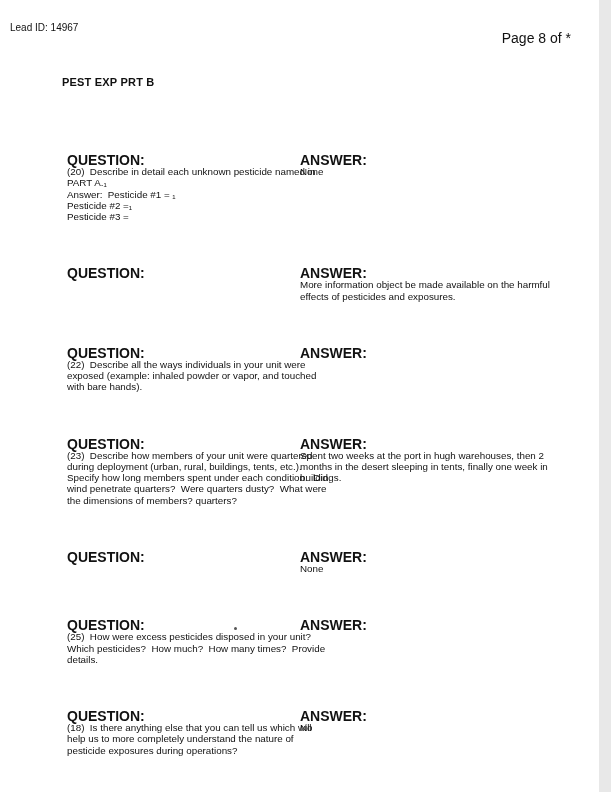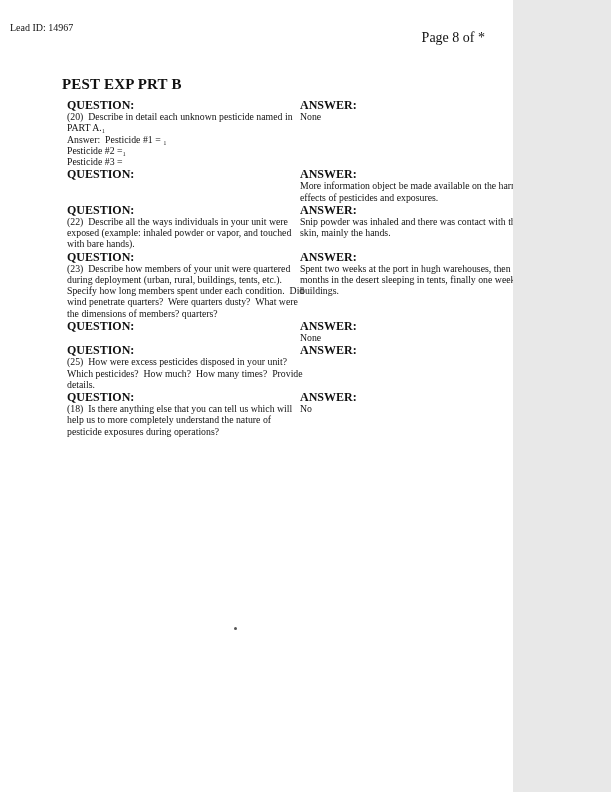--- a/index.html
+++ b/index.html
@@ -2,25 +2,25 @@
 <html><head>
 <meta charset="utf-8">
 <style>
   html, body {
     margin: 0;
     padding: 0;
     background: #e8e8e8;
   }
   .page {
     position: relative;
-    width: 513px;
+    width: 599px;
     height: 792px;
     background: #ffffff;
     overflow: hidden;
-    font-family: Liberation Serif, serif;
+    font-family: Liberation Sans, sans-serif;
     color: #111;
   }
   .lead-id {
     position: absolute;
     left: 10px;
     top: 22px;
     font-size: 10px;
     white-space: pre;
   }
   .page-num {
@@ -31,44 +31,45 @@
     white-space: pre;
   }
   .content {
     position: absolute;
     left: 62px;
     top: 76px;
     width: 488px;
   }
   .doc-title {
     font-weight: bold;
-    font-size: 15px;
+    font-size: 11px;
     letter-spacing: 0.2px;
-    margin-bottom: 7px;
+    margin-bottom: 23px;
     white-space: pre;
   }
   .qa-block {
     display: grid;
     grid-template-columns: 238px auto;
   }
   .qa-block + .qa-block {
     margin-top: 2px;
   }
   .q-col {
     padding-left: 5px;
     min-width: 0;
   }
   .a-col {
     min-width: 0;
   }
   .col-heading {
     font-weight: bold;
-    font-size: 12px;
+    font-size: 14px;
     line-height: 11.2px;
     white-space: pre;
+    margin-top: 44px;
   }
   .qa-text {
     font-size: 9.8px;
     line-height: 11.2px;
     white-space: pre;
   }
   .speck {
     position: absolute;
     left: 234px;
     top: 627px;
@@ -117,22 +118,20 @@
 
     <div class="qa-block">
       <div class="q-col">
         <div class="col-heading">QUESTION:</div>
         <div class="qa-text">(22)  Describe all the ways individuals in your unit were
 exposed (example: inhaled powder or vapor, and touched
 with bare hands).</div>
       </div>
       <div class="a-col">
         <div class="col-heading">ANSWER:</div>
-        <div class="qa-text">Snip powder was inhaled and there was contact with the
-skin, mainly the hands.</div>
       </div>
     </div>
 
     <div class="qa-block">
       <div class="q-col">
         <div class="col-heading">QUESTION:</div>
         <div class="qa-text">(23)  Describe how members of your unit were quartered
 during deployment (urban, rural, buildings, tents, etc.).
 Specify how long members spent under each condition.  Did
 wind penetrate quarters?  Were quarters dusty?  What were

